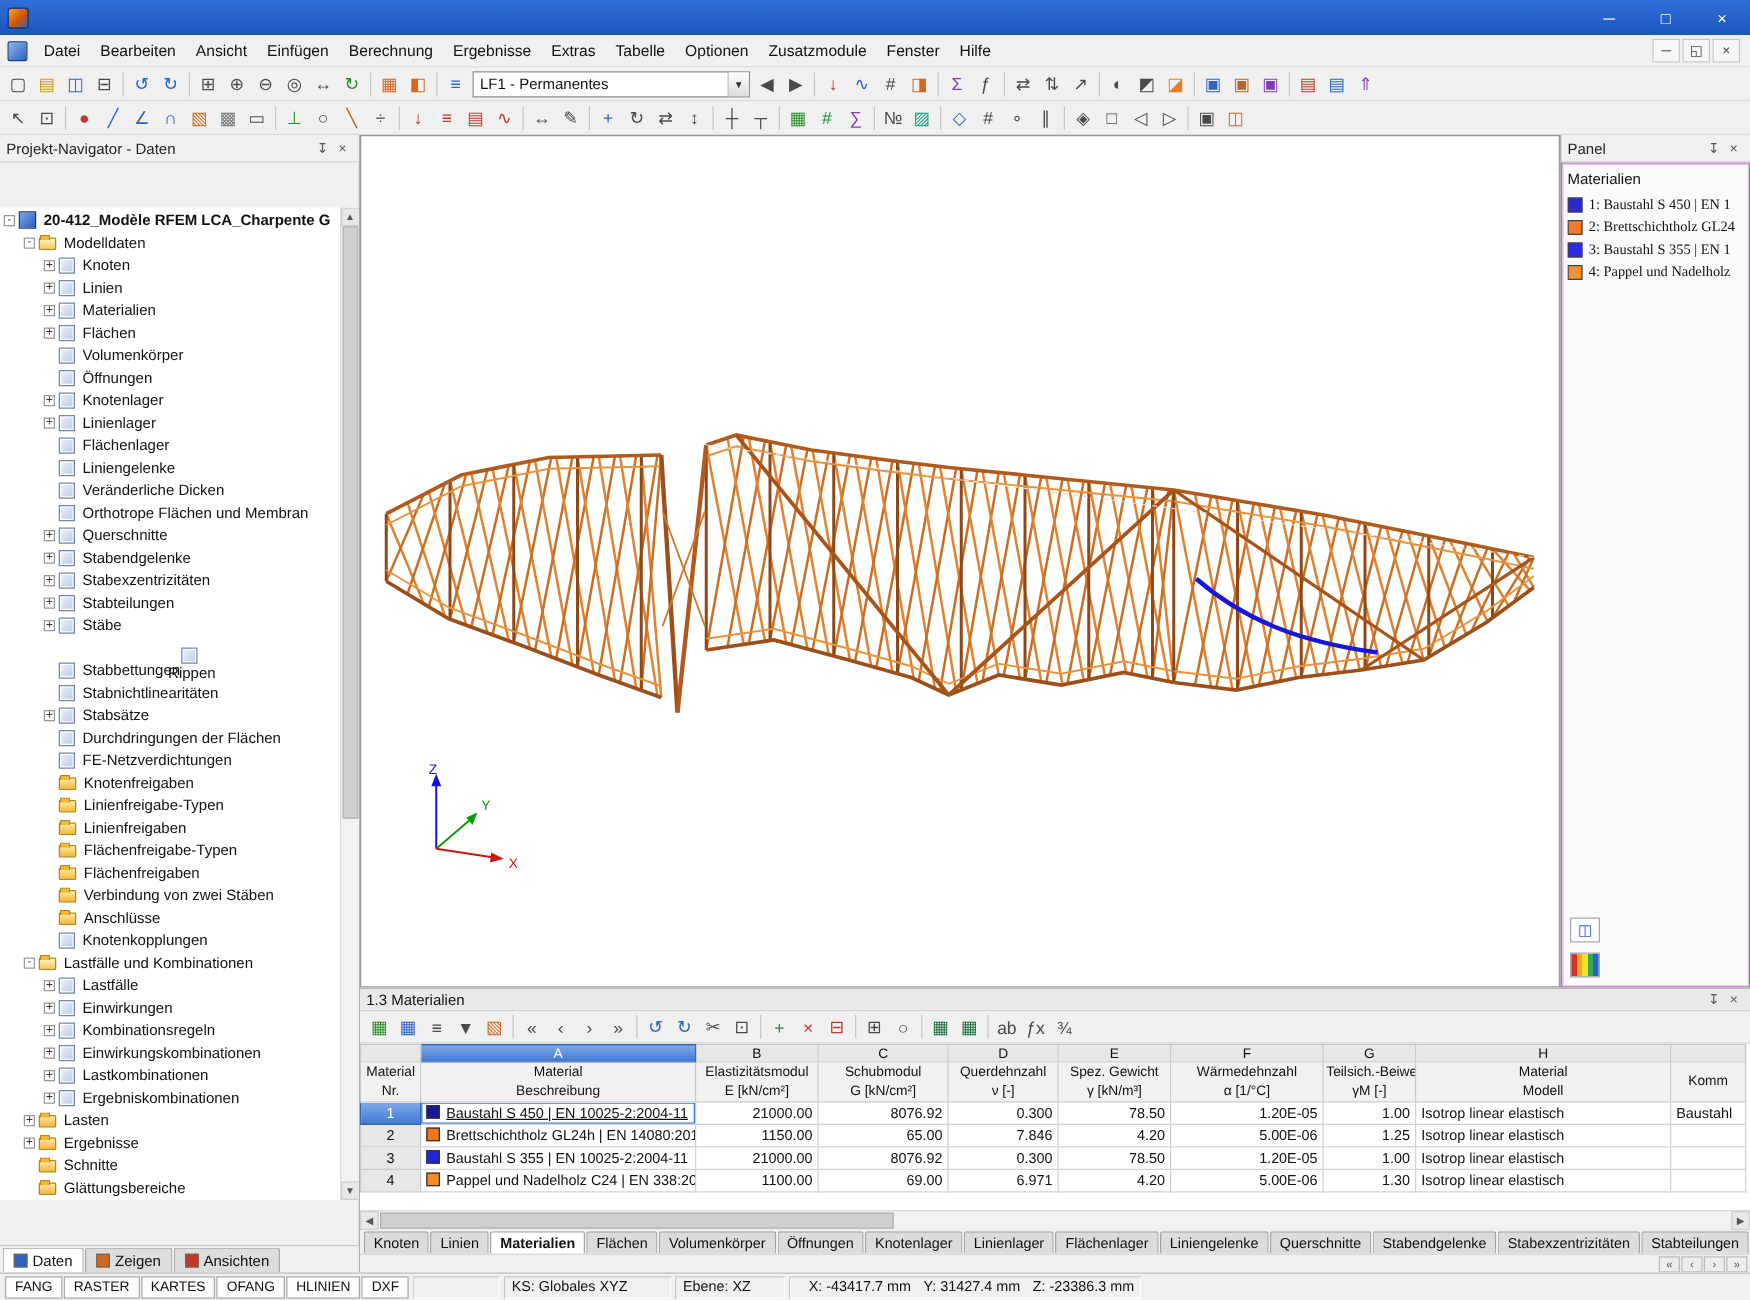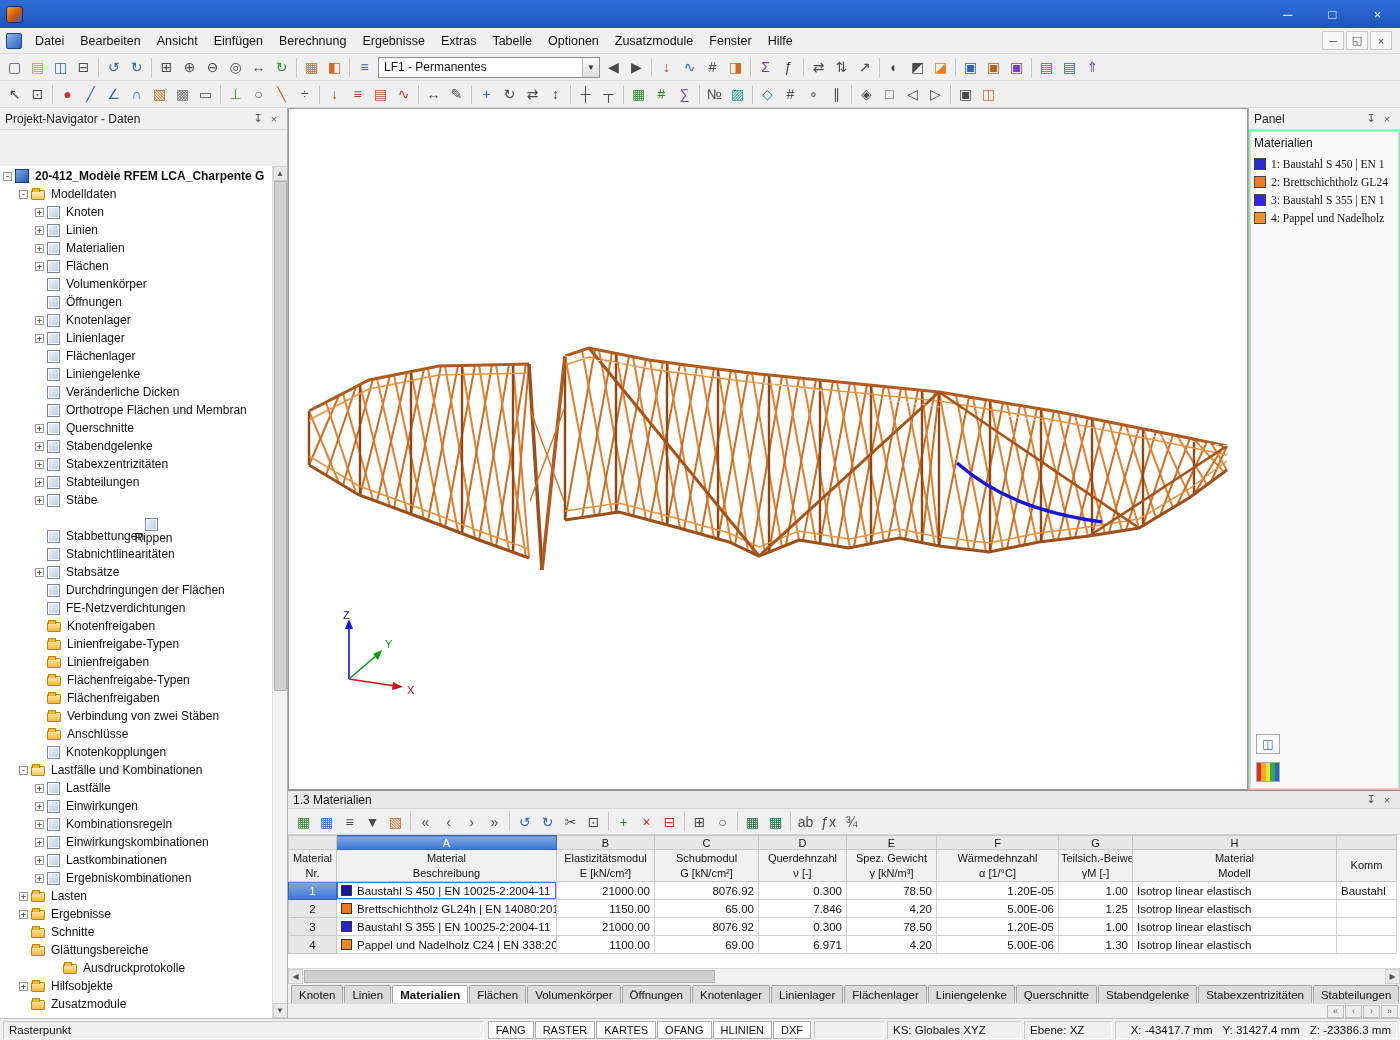--- a/index.html
+++ b/index.html
@@ -46,41 +46,41 @@
 .sc-thumb{position:absolute;left:1px;right:1px;background:#cfcfcf;border:1px solid #b0b0b0;border-radius:1px;}
 .nav-tabs{height:22px;background:#f0f0f0;border-top:1px solid #c9c9c9;display:flex;align-items:flex-end;padding:0 2px;flex:none;}
 .nav-tab{height:20px;display:flex;align-items:center;gap:4px;padding:0 8px;font-size:12px;background:#dcdcdc;border:1px solid #a8a8a8;border-bottom:none;border-radius:2px 2px 0 0;margin-right:1px;}
 .nav-tab.active{background:#fff;}
 .nav-tab-ico{width:11px;height:11px;border:1px solid #666;flex:none;}
 .main-col{flex:1;display:flex;flex-direction:column;overflow:hidden;}
 .top-row{flex:1;display:flex;overflow:hidden;}
 .viewport{flex:1;background:#fff;border:1px solid #9a9a9a;position:relative;overflow:hidden;}
 .viewport svg.model{position:absolute;left:0;top:0;}
 .axes{position:absolute;left:36px;bottom:92px;}
-.panel{width:152px;background:#86efac;border-left:1px solid #aeaeae;display:flex;flex-direction:column;flex:none;}
+.panel{width:152px;background:#d946ef;border-left:1px solid #aeaeae;display:flex;flex-direction:column;flex:none;}
 .panel-body{flex:1;background:#fafafa;margin:1px;border:1px solid #d8d8d8;padding:4px 3px;display:flex;flex-direction:column;overflow:hidden;}
 .panel-sec{font-size:12px;margin-bottom:5px;}
 .panel-mat{display:flex;align-items:center;gap:5px;height:18px;font-size:11.5px;white-space:nowrap;overflow:hidden;font-family:Liberation Serif, serif;}
 .panel-swatch{width:12px;height:12px;border:1px solid #444;flex:none;}
 .panel-bottom{margin-top:auto;display:flex;flex-direction:column;gap:8px;padding:2px;}
 .pb-btn{width:24px;height:20px;border:1px solid #a8a8a8;background:#fdfdfd;display:flex;align-items:center;justify-content:center;font-size:12px;color:#2e62c4;}
 .pb-scale{background:linear-gradient(90deg,#d93025 0 20%,#f5a623 20% 40%,#f7e12c 40% 60%,#34a853 60% 80%,#2e62c4 80% 100%);color:transparent;}
 .table-section{height:228px;border-top:1px solid #8f8f8f;background:#f0f0f0;display:flex;flex-direction:column;flex:none;}
 .table-title{height:18px;display:flex;align-items:center;padding:0 5px;font-size:12px;background:#e9e9e9;border-bottom:1px solid #d2d2d2;flex:none;}
 .table-toolbar{height:26px;display:flex;align-items:center;padding:0 4px;border-bottom:1px solid #d2d2d2;flex:none;}
 .table-wrap{flex:1;background:#fff;overflow:hidden;position:relative;}
 table.grid{border-collapse:collapse;table-layout:fixed;width:1108px;}
 .grid td{border:1px solid #d2d2d2;height:18px;padding:0 4px;font-size:11.5px;white-space:nowrap;overflow:hidden;}
 .grid tr.letters td{height:14px;background:#e7e7e7;border-color:#c9c9c9;text-align:center;font-size:11px;padding:0;}
 .grid tr.letters td.sel{background:linear-gradient(#7fa8e8,#3f77d0);color:#fff;border-color:#3566b4;}
 .grid tr.heads td{background:#f1f1f1;border-color:#c9c9c9;text-align:center;font-size:11px;height:32px;line-height:1.35;padding:0 2px;}
 .grid td.rowhdr{background:#e7e7e7;border-color:#c9c9c9;text-align:center;}
 .grid td.rowhdr.sel{background:linear-gradient(#7fa8e8,#3f77d0);color:#fff;border-color:#3566b4;}
 .grid td.num{text-align:right;}
-.grid td.focus{box-shadow:inset 0 0 0 1px #3e78d0;}
+.grid td.focus{box-shadow:inset 0 0 0 1px #3e78d0;text-decoration:underline;}
 .swatch{display:inline-block;width:11px;height:11px;border:1px solid #333;vertical-align:-1px;margin-right:5px;}
 .hscroll{height:15px;background:#f2f2f2;border-top:1px solid #d8d8d8;display:flex;align-items:center;flex:none;}
 .hs-track{flex:1;height:15px;position:relative;}
 .hs-thumb{position:absolute;top:1px;bottom:1px;background:#cfcfcf;border:1px solid #b0b0b0;}
 .table-tabs{height:20px;display:flex;align-items:flex-end;padding:0 3px;flex:none;overflow:hidden;}
 .t-tab{height:18px;display:flex;align-items:center;padding:0 7px;font-size:11.5px;background:#dcdcdc;border:1px solid #a3a3a3;border-bottom:none;border-radius:2px 2px 0 0;margin-right:1px;white-space:nowrap;flex:none;}
 .t-tab.active{background:#fff;font-weight:bold;}
 .bottom-strip{height:15px;background:#f0f0f0;border-top:1px solid #dadada;display:flex;align-items:center;justify-content:flex-end;gap:1px;padding:0 2px;flex:none;}
 .bs-btn{width:17px;height:13px;border:1px solid #bdbdbd;background:#ededed;display:flex;align-items:center;justify-content:center;font-size:9px;color:#555;}
 .statusbar{height:22px;background:#f0f0f0;border-top:1px solid #bdbdbd;display:flex;align-items:center;gap:3px;padding:0 3px;font-size:11.5px;flex:none;}
@@ -485,20 +485,34 @@
             </div>
           </div>
         <div class="nav-scrollbar">
           <span class="sc-btn">▲</span>
           <div class="sc-track">
             <div class="sc-thumb" style="top:0;height:62%;"></div>
           </div>
           <span class="sc-btn">▼</span>
         </div>
       </div>
+      <div class="nav-tabs" id="navtabs">
+          <div class="nav-tab active">
+            <span class="nav-tab-ico" style="background: rgb(46, 98, 196);"></span>
+            <span>Daten</span>
+          </div>
+          <div class="nav-tab">
+            <span class="nav-tab-ico" style="background: rgb(210, 105, 30);"></span>
+            <span>Zeigen</span>
+          </div>
+          <div class="nav-tab">
+            <span class="nav-tab-ico" style="background: rgb(192, 57, 43);"></span>
+            <span>Ansichten</span>
+          </div>
+        </div>
     </div>
 
     <div class="main-col">
       <div class="top-row">
 
         <div class="viewport">
           <svg class="model" id="model-svg" width="958" height="680" viewBox="0 0 958 680">
               <line x1="20" y1="302.0" x2="50" y2="374.0" stroke="#e08232" stroke-width="2"></line>
               <line x1="50" y1="286.5" x2="20" y2="356.0" stroke="#c96f24" stroke-width="2"></line>
               <line x1="37" y1="293.2" x2="67" y2="384.2" stroke="#e08232" stroke-width="2"></line>
@@ -878,23 +892,20 @@
           <span class="bs-btn">‹</span>
           <span class="bs-btn">›</span>
           <span class="bs-btn">»</span>
         </div>
       </div>
 
     </div>
   </div>
 
   <div class="statusbar">
-    <div class="sb-seg sb-main">
-      <span>Rasterpunkt</span>
-    </div>
     <div class="tb-group" id="sb-toggles">
         <span class="sb-toggle">FANG</span>
         <span class="sb-toggle">RASTER</span>
         <span class="sb-toggle">KARTES</span>
         <span class="sb-toggle">OFANG</span>
         <span class="sb-toggle">HLINIEN</span>
         <span class="sb-toggle">DXF</span>
       </div>
     <div class="sb-seg" style="width:70px;"></div>
     <div class="sb-seg" style="width:134px;">

